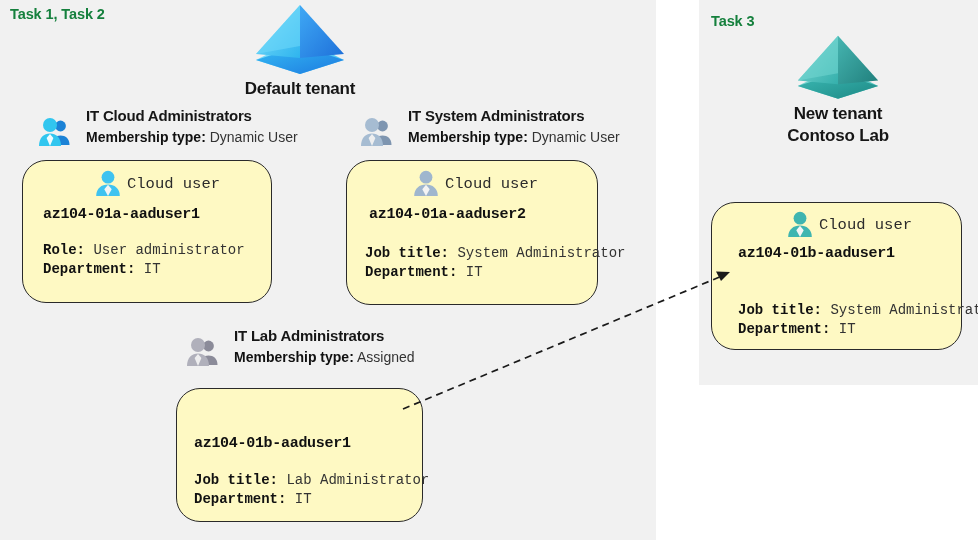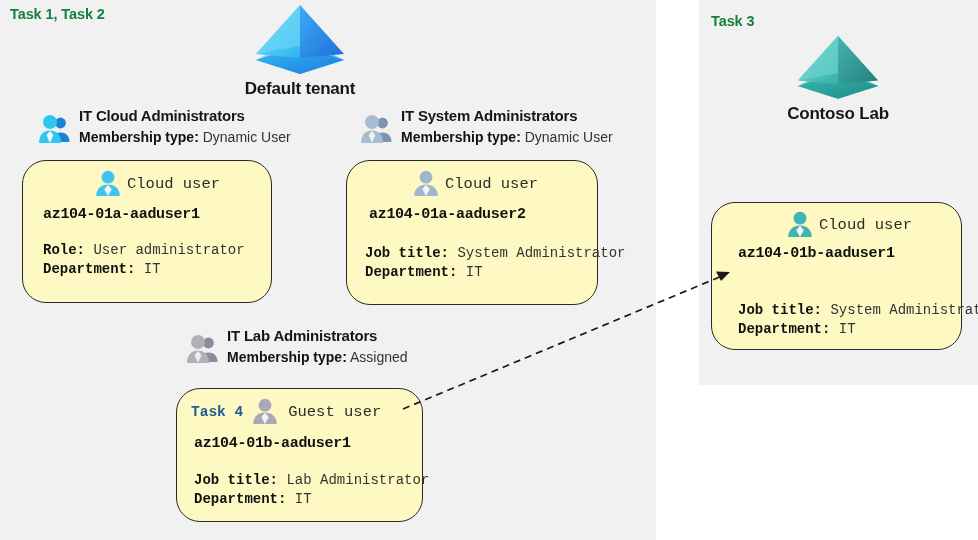--- a/index.html
+++ b/index.html
@@ -48,22 +48,22 @@
     color: #161616;
     letter-spacing: -0.2px;
     line-height: 1.32;
   }
   .tenant-icon { display:block; margin: 0 auto 4px auto; }
 
   
   .group {
     position: absolute;
     display: flex;
-    align-items: center;
-    gap: 7px;
+    align-items: flex-end;
+    gap: 14px;
     white-space: nowrap;
   }
   .group-icon { flex: 0 0 auto; margin-top: 5px; }
   .group-text { line-height: 1.45; }
   .group-title {
     font-weight: bold;
     font-size: 15px;
     color: #161616;
     letter-spacing: -0.2px;
   }
@@ -241,29 +241,20 @@
     <div class="group-text">
       <div class="group-title">IT Lab Administrators</div>
       <div class="group-meta">
         <b>Membership type:</b>
         <span>Assigned</span>
       </div>
     </div>
   </div>
 
   <div class="card" style="left:176px; top:388px; width:247px; height:134px;">
-    <div class="card-head" style="position:absolute; left:14px; top:9px;">
-      <span class="task-inline">Task 4</span>
-      <svg width="26" height="27" viewBox="0 0 26 27" style="margin-left:3px;">
-        <circle cx="13" cy="7.2" r="6.4" fill="#a9a9b6"></circle>
-        <path d="M1.2 26 C1.2 18.2 6.5 14.4 13 14.4 C19.5 14.4 24.8 18.2 24.8 26 Z" fill="#a9a9b6"></path>
-        <path d="M13 14.8 L9.3 19.2 L13 26 L16.7 19.2 Z" fill="#f4f4f4"></path>
-      </svg>
-      <span class="card-usertype" style="margin-left:4px;">Guest user</span>
-    </div>
     <div class="card-username" style="position:absolute; left:17px; top:46px;">az104-01b-aaduser1</div>
     <div class="card-props" style="position:absolute; left:17px; top:82px;">
       <div>
         <b>Job title:</b>
         <span>Lab Administrator</span>
       </div>
       <div>
         <b>Department:</b>
         <span>IT</span>
       </div>
@@ -293,20 +284,21 @@
           <stop offset="0" stop-color="#3cbab5"></stop>
             <stop offset="1" stop-color="#1d8884"></stop>
         </linearGradient>
       </defs>
       <polygon points="46,36 90,58 46,72 2,58" fill="url(#tg2c)"></polygon>
       <polygon points="46,44 90,58 46,72 2,58" fill="url(#tg2d)"></polygon>
       <polygon points="46,3 46,56 2,52" fill="url(#tg2a)"></polygon>
       <polygon points="46,3 46,56 90,52" fill="url(#tg2b)"></polygon>
       <polygon points="46,3 2,52 46,44" fill="#73d7d2" opacity=".55"></polygon>
     </svg>
+    <div class="tenant-name">New  tenant</div>
     <div class="tenant-name">Contoso Lab</div>
   </div>
 
   <div class="card" style="left:711px; top:202px; width:251px; height:148px;">
     <div class="card-head" style="position:absolute; left:75px; top:8px;">
       <svg width="26" height="27" viewBox="0 0 26 27">
         <circle cx="13" cy="7.2" r="6.4" fill="#3fb5b0"></circle>
         <path d="M1.2 26 C1.2 18.2 6.5 14.4 13 14.4 C19.5 14.4 24.8 18.2 24.8 26 Z" fill="#3fb5b0"></path>
         <path d="M13 14.8 L9.3 19.2 L13 26 L16.7 19.2 Z" fill="#f4f4f4"></path>
       </svg>

